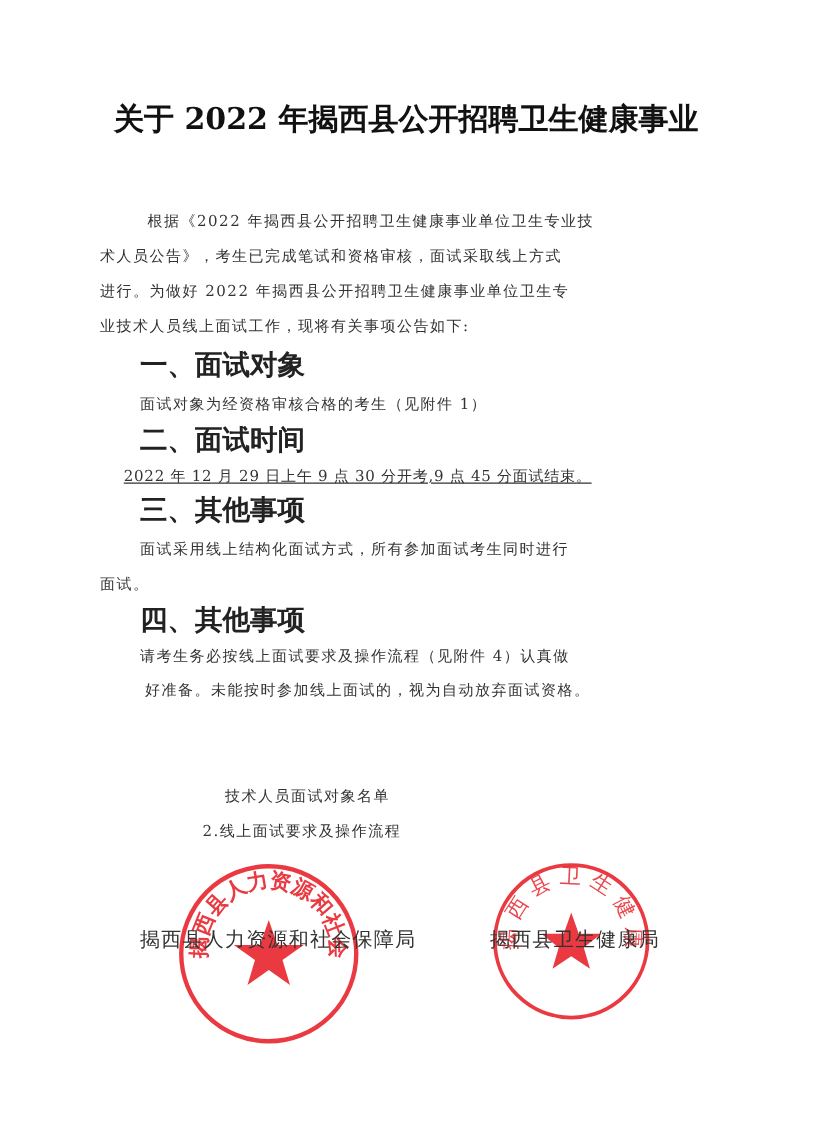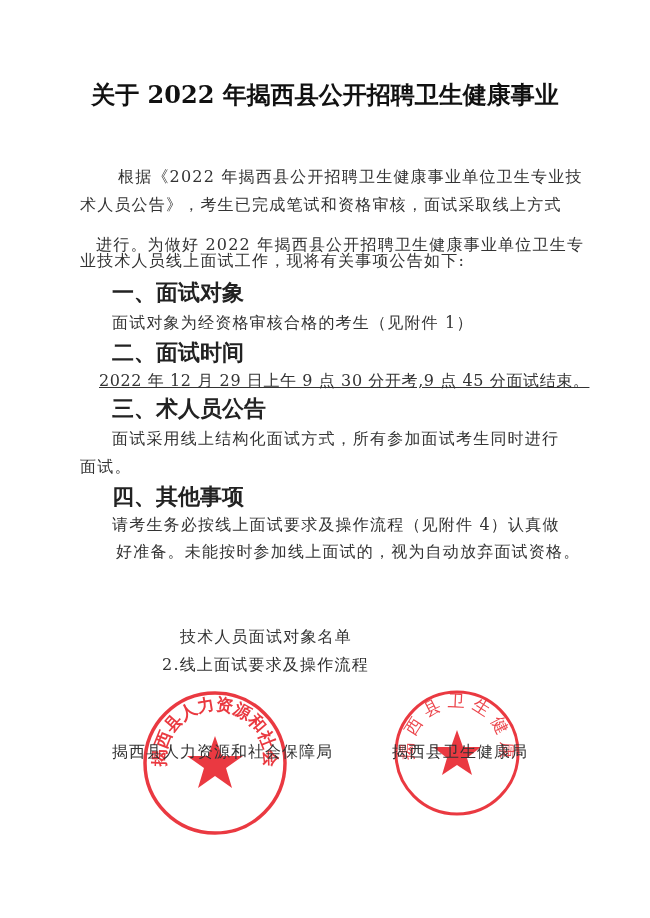--- a/index.html
+++ b/index.html
@@ -11,49 +11,49 @@
     }
     .page { position: absolute; left: 0; top: 0; width: 588px; height: 918px; }
     .title {
       position: absolute; left: 60px; width: 530px; text-align: center;
       font-family: "DejaVu Serif", serif; font-weight: bold; color: #111;
       font-size: 24px; line-height: 34px; letter-spacing: 0px;
     }
     .t1 { top: 78px; }
     .t2 { top: 112px; }
     .line {
-      position: absolute; font-size: 16px; line-height: 22px; white-space: nowrap;
+      position: absolute; font-size: 12px; line-height: 22px; white-space: nowrap;
       color: #333; letter-spacing: 1.2px;
     }
     .head {
       position: absolute; font-size: 22px; line-height: 22px; white-space: nowrap;
       font-family: "DejaVu Sans", "Liberation Sans", sans-serif; font-weight: bold; color: #222;
     }
     .stamp { position: absolute; }
     .sign { position: absolute; font-size: 16px; line-height: 22px; white-space: nowrap; color: #333; letter-spacing: 1px; }
   </style>
 </head>
 <body>
 
 <div class="page">
 
   <div class="title t1">关于 2022 年揭西县公开招聘卫生健康事业</div>
 
   <div class="line" style="left:118px; top:166px;">根据《2022 年揭西县公开招聘卫生健康事业单位卫生专业技</div>
   <div class="line" style="left:80px; top:194px;">术人员公告》，考生已完成笔试和资格审核，面试采取线上方式</div>
-  <div class="line" style="left:96px; top:222px;margin-top:12px;">进行。为做好 2022 年揭西县公开招聘卫生健康事业单位卫生专</div>
+  <div class="line" style="left:80px; top:222px;">进行。为做好 2022 年揭西县公开招聘卫生健康事业单位卫生专</div>
   <div class="line" style="left:80px; top:250px;">业技术人员线上面试工作，现将有关事项公告如下:</div>
 
   <div class="head" style="left:112px; top:282px;">一、面试对象</div>
   <div class="line" style="left:112px; top:312px;">面试对象为经资格审核合格的考生（见附件 1）</div>
 
   <div class="head" style="left:112px; top:342px;">二、面试时间</div>
   <div class="line" style="left:99px; top:370px; letter-spacing:0.6px;text-decoration:underline;">2022 年 12 月 29 日上午 9 点 30 分开考,9 点 45 分面试结束。</div>
 
-  <div class="head" style="left:112px; top:398px;">三、术人员公告</div>
+  <div class="head" style="left:112px; top:398px;">三、其他事项</div>
   <div class="line" style="left:112px; top:428px;">面试采用线上结构化面试方式，所有参加面试考生同时进行</div>
   <div class="line" style="left:80px; top:456px;">面试。</div>
 
   <div class="head" style="left:112px; top:486px;">四、其他事项</div>
   <div class="line" style="left:112px; top:514px;">请考生务必按线上面试要求及操作流程（见附件 4）认真做</div>
   <div class="line" style="left:80px; top:541px;margin-left:36px;">好准备。未能按时参加线上面试的，视为自动放弃面试资格。</div>
 
   <div class="line" style="left:180px; top:626px;">技术人员面试对象名单</div>
   <div class="line" style="left:162px; top:654px;">2.线上面试要求及操作流程</div>
 

